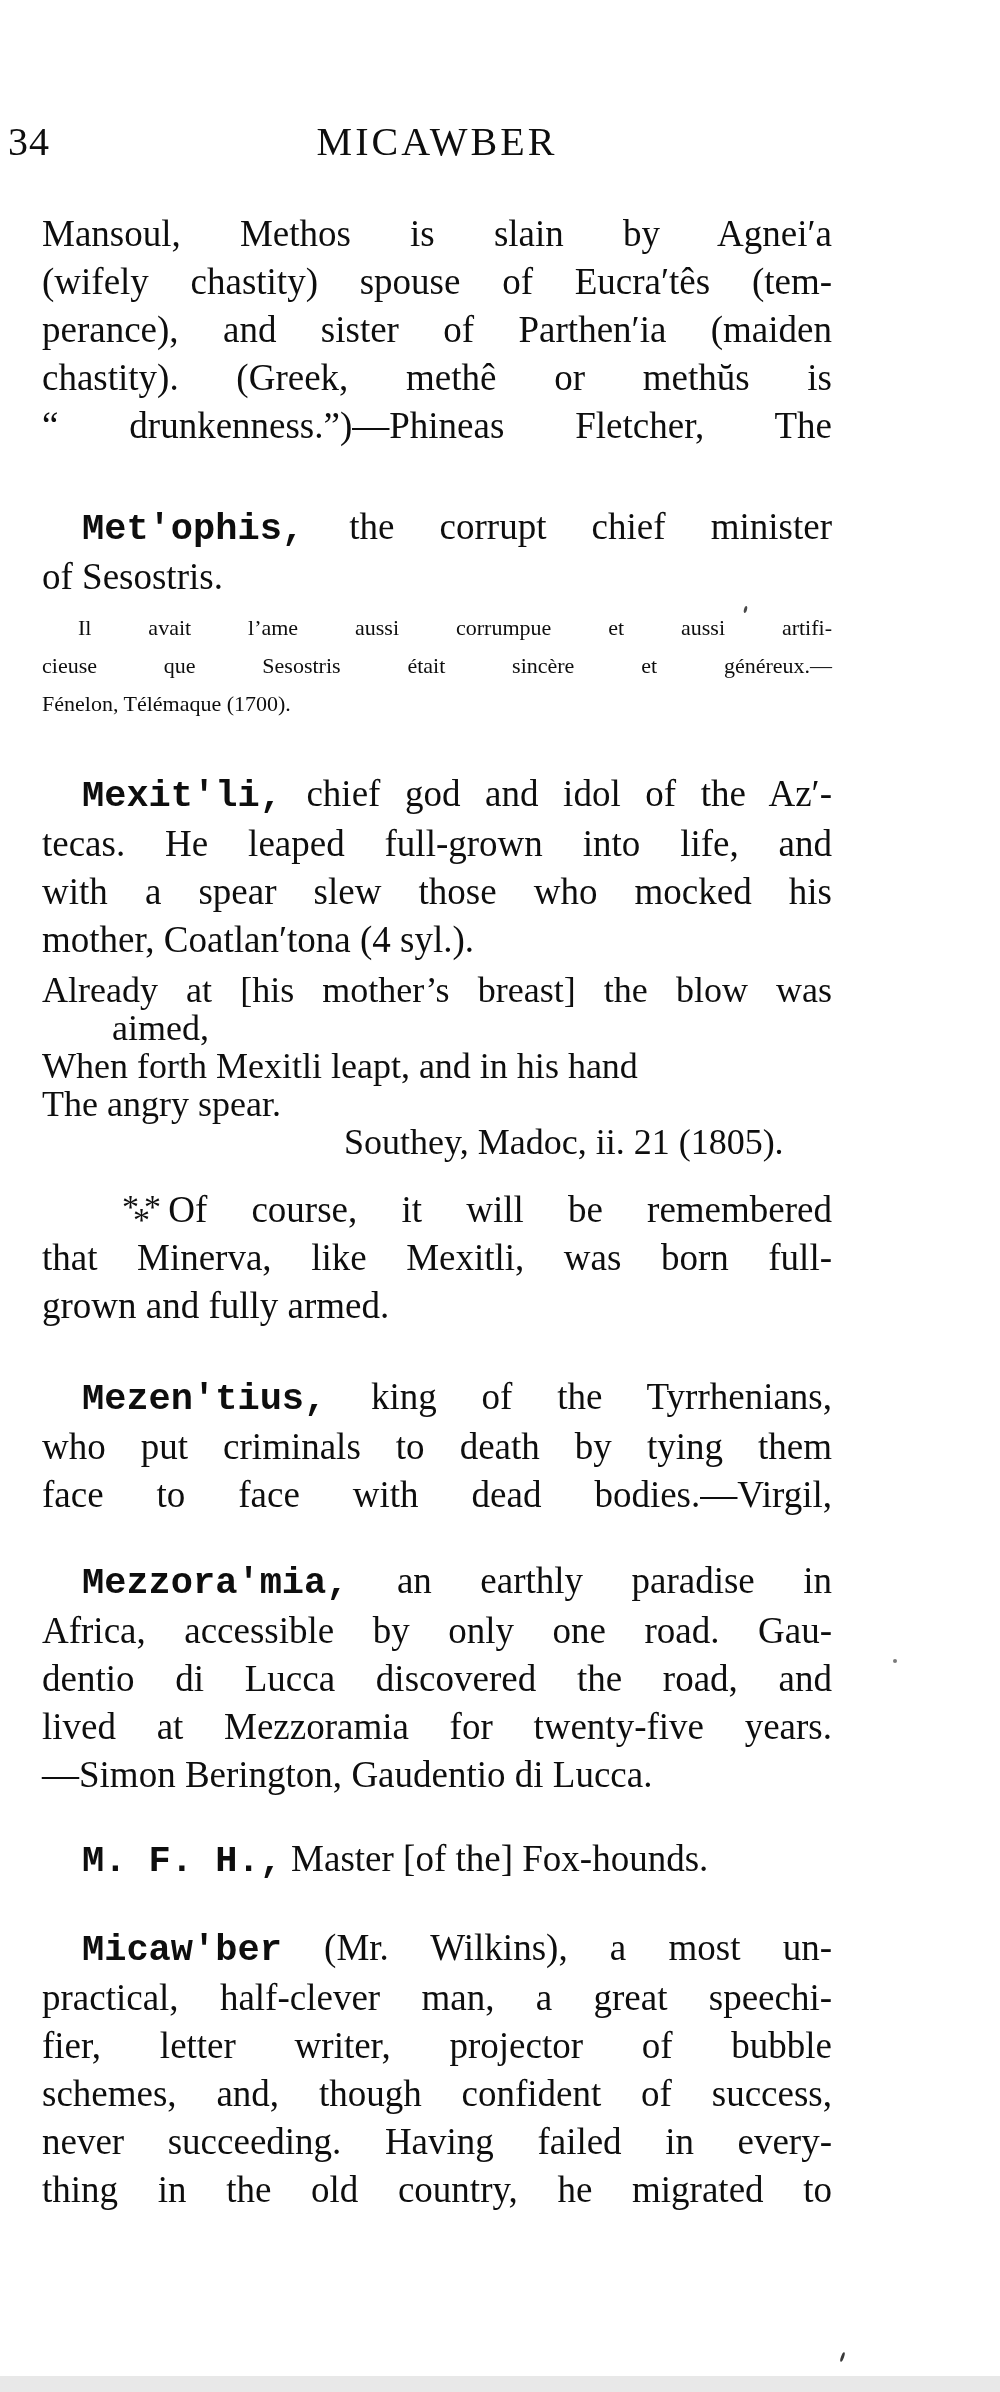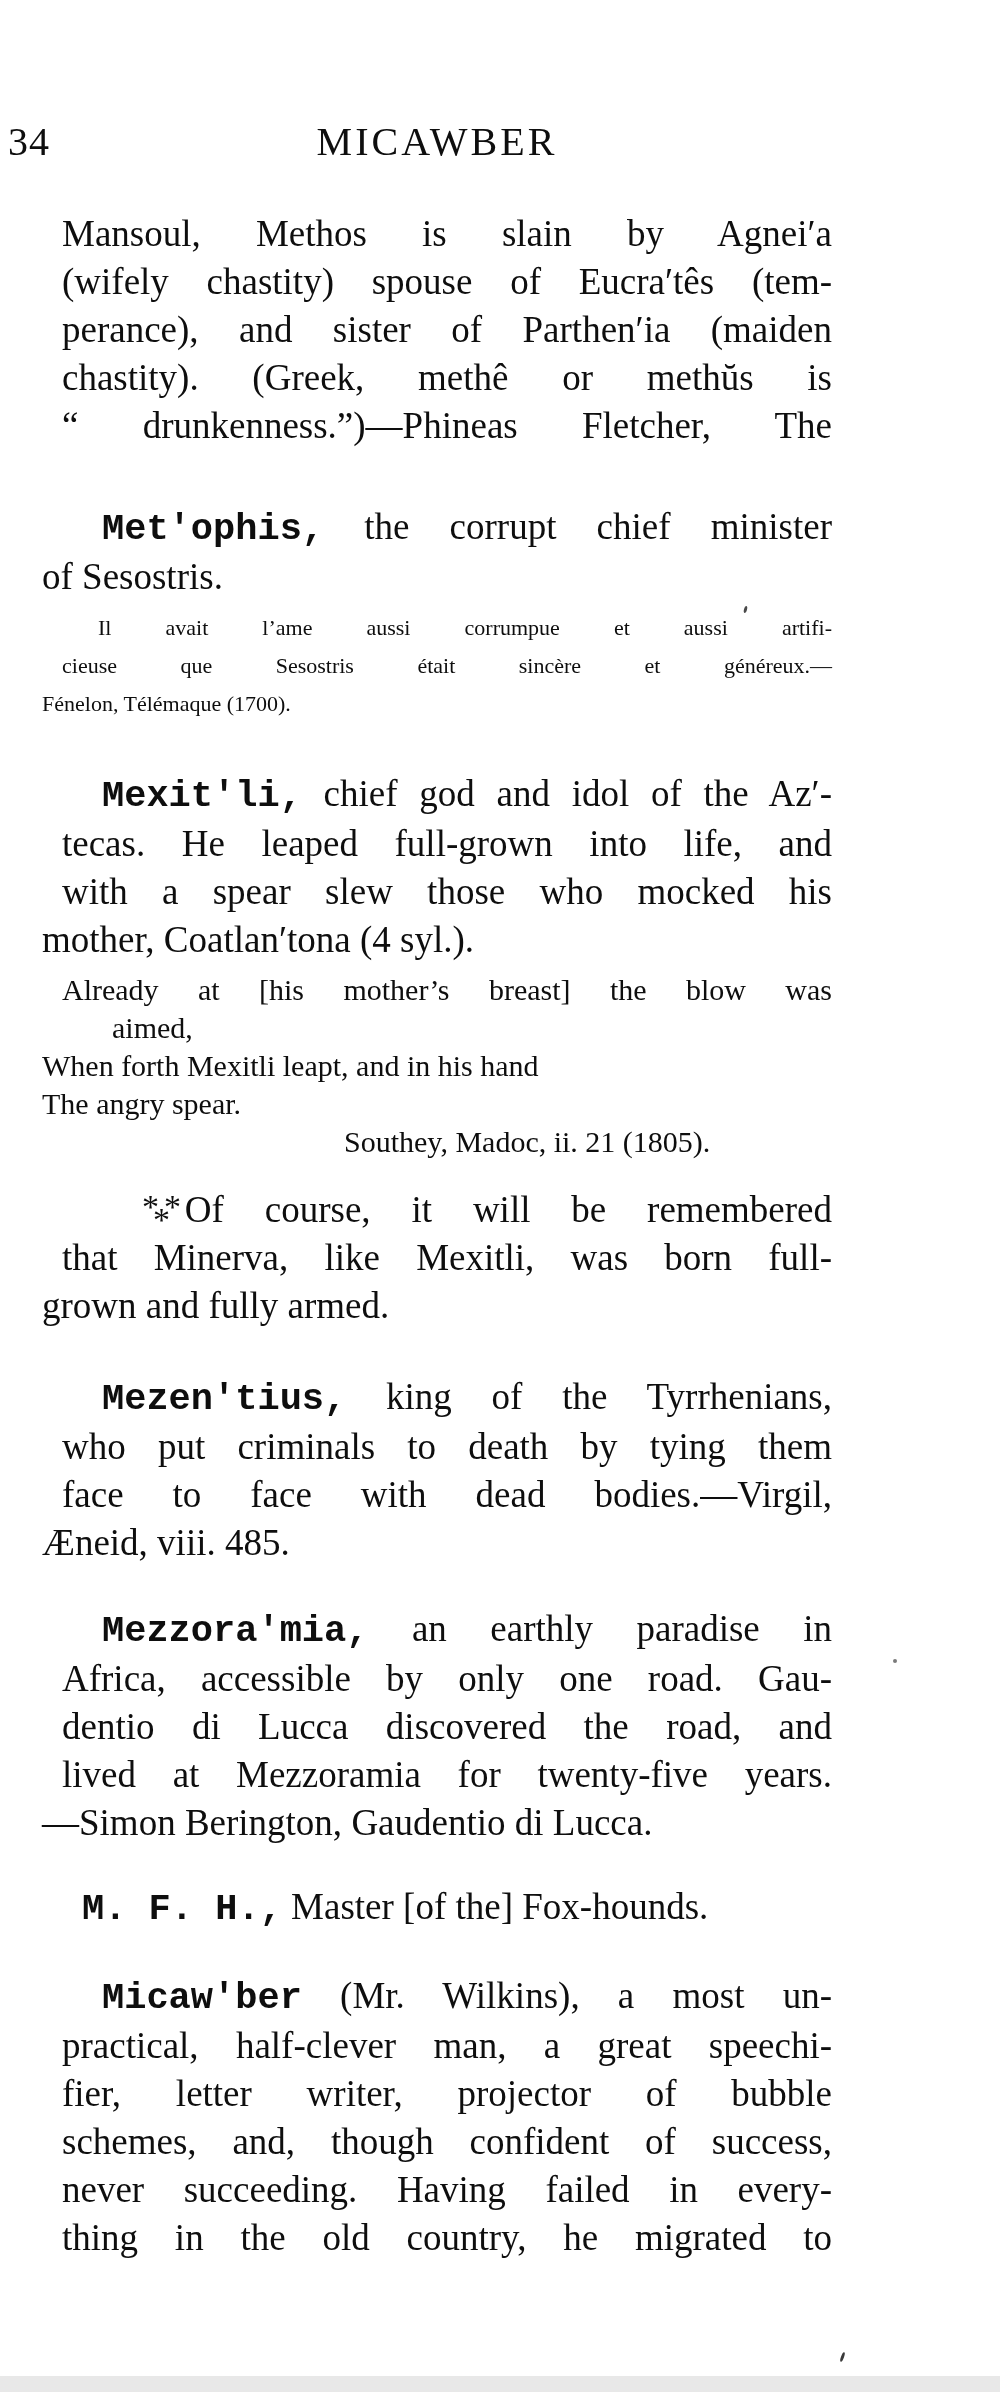--- a/index.html
+++ b/index.html
@@ -26,33 +26,33 @@
   }
   .running-head{letter-spacing:3px;}
   .pagenum{
     position:absolute;left:-34px;top:0;
     letter-spacing:1px;
   }
   
   .para{padding:0;margin:0;}
   .para.main{font-size:37px;line-height:48px;}
   .para.quote{font-size:22px;line-height:38px;}
-  .para.verse{font-size:30px;line-height:38px;}
+  .para.verse{font-size:36px;line-height:38px;}
   #p1{margin-top:46px;}
   #p2{margin-top:53px;}
   #q1{margin-top:8px;}
   #p3{margin-top:47px;}
   #v1{margin-top:7px;}
   #p4{margin-top:25px;}
   #p5{margin-top:43px;}
   #p6{margin-top:38px;}
   #p7{margin-top:36px;}
   #p8{margin-top:39px;}
   .line{text-align:left;}
-  .line.j{text-align:justify;text-align-last:justify;text-justify:inter-word;margin-left:20px;}
+  .line.j{text-align:justify;text-align-last:justify;text-justify:inter-word;}
   .line .b{font-weight:bold;font-family:Liberation Mono, monospace;}
   .line .i{}
   .ind{text-indent:40px;}
   .qind{text-indent:36px;}
   .vind{padding-left:70px;}
   .vsrc{padding-left:302px;}
   
   .asterism{
     display:inline-block;position:relative;
     width:42px;height:34px;vertical-align:-6px;
@@ -115,21 +115,20 @@
     <div class="para main" id="p4">
         <div class="line j ind"><span class="asterism"><span class="a1">*</span><span class="a2">*</span><span class="a3">*</span></span><span> Of course, it will be remembered</span></div>
         <div class="line j"><span>that Minerva, like Mexitli, was born full-</span></div>
         <div class="line"><span>grown and fully armed.</span></div>
       </div>
 
     <div class="para main" id="p5">
         <div class="line j ind"><span class="b">Mezen′tius,</span><span> king of the Tyrrhenians,</span></div>
         <div class="line j"><span>who put criminals to death by tying them</span></div>
         <div class="line j"><span>face to face with dead bodies.—Virgil,</span></div>
-        <div class="line"><span class="i">Æneid,</span><span> viii. 485.</span></div>
       </div>
 
     <div class="para main" id="p6">
         <div class="line j ind"><span class="b">Mezzora′mia,</span><span> an earthly paradise in</span></div>
         <div class="line j"><span>Africa, accessible by only one road.  Gau-</span></div>
         <div class="line j"><span>dentio di Lucca discovered the road, and</span></div>
         <div class="line j"><span>lived at Mezzoramia for twenty-five years.</span></div>
         <div class="line"><span>—Simon Berington, </span><span class="i">Gaudentio di Lucca.</span></div>
       </div>
 

